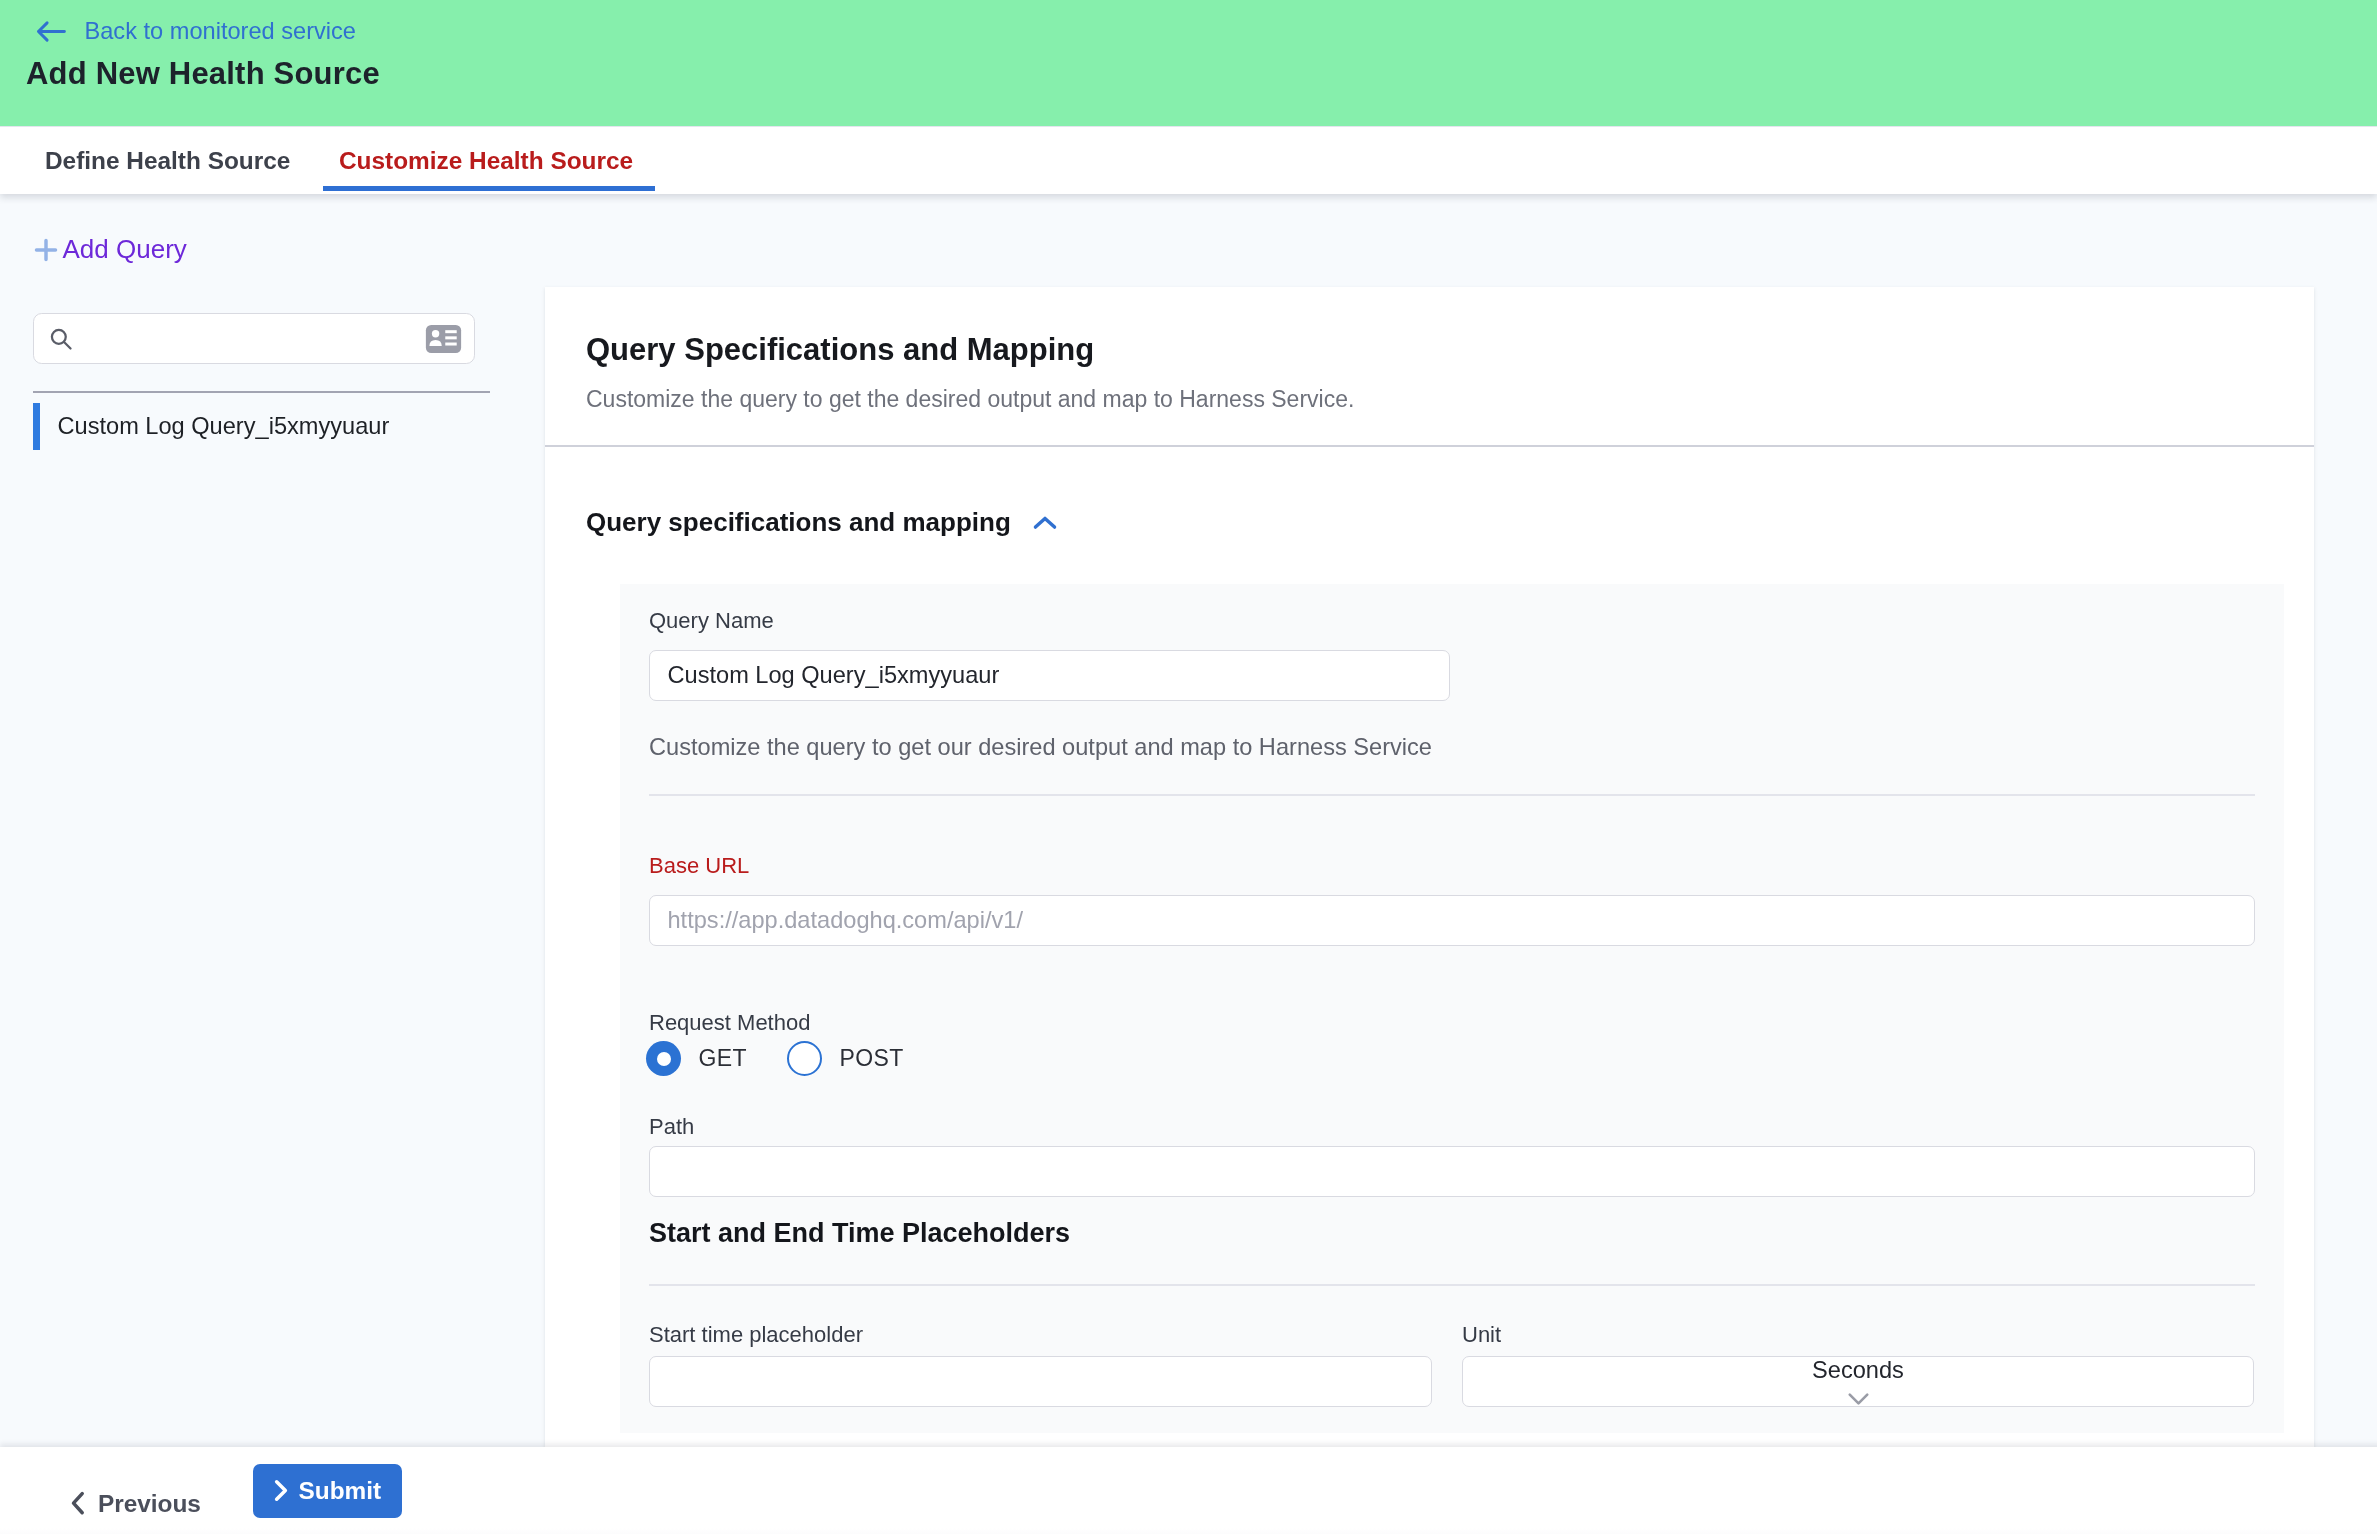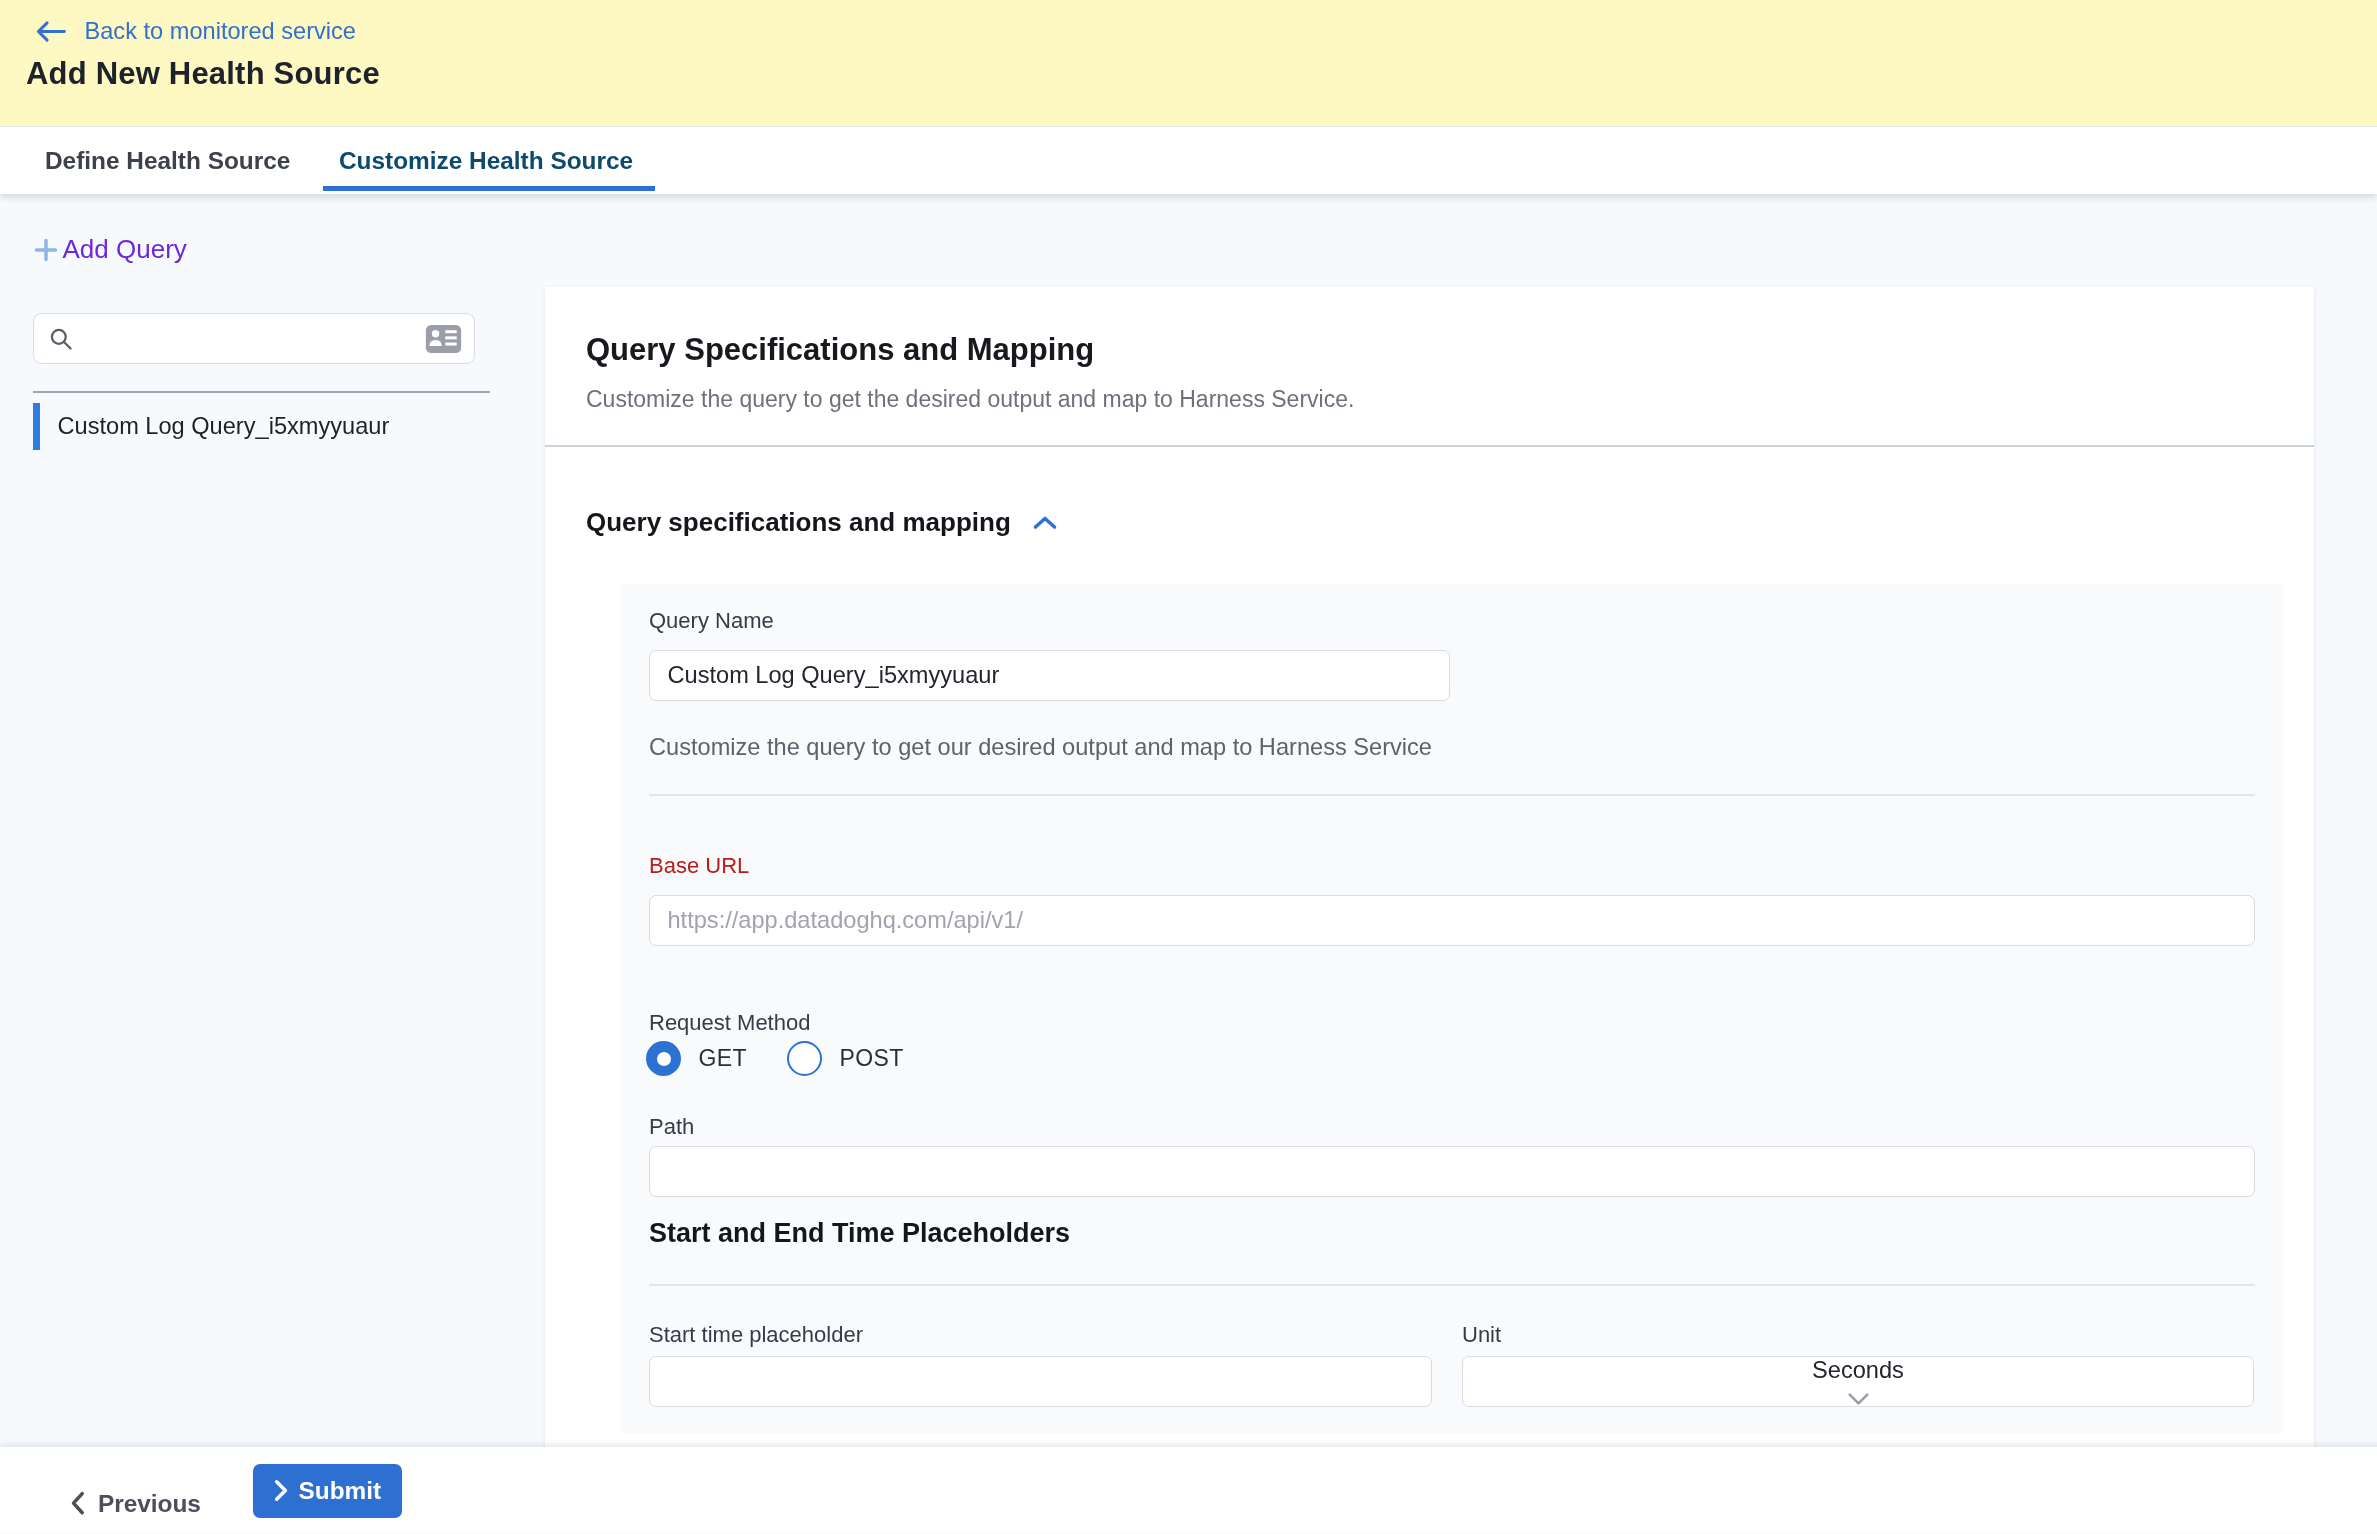--- a/index.html
+++ b/index.html
@@ -4,21 +4,21 @@
 <title>Add New Health Source</title>
 <style>
   html,body { margin:0; padding:0; }
   body {
     width:2377px; height:1534px; position:relative; overflow:hidden;
     font-family:"Liberation Sans", sans-serif;
     background:#f7fafd; color:#1e2126;
   }
   
   .header {
-    position:absolute; top:0; left:0; width:100%; height:127px; background:#fef9c3;
+    position:absolute; top:0; left:0; width:100%; height:127px; background:#86efac;
     border-bottom:1.7px solid #e4e5ee; box-sizing:border-box; z-index:5;
   }
   .back-link {
     position:absolute; left:35px; top:12.2px; height:38px;
     display:flex; align-items:center; gap:17.5px;
     color:#3070d0; font-size:23.6px; font-weight:500; cursor:pointer;
   }
   .page-title {
     position:absolute; left:26px; top:56px;
     font-size:31px; font-weight:700; color:#1d222b; letter-spacing:0.2px;
@@ -26,21 +26,21 @@
   
   .tabbar {
     position:absolute; top:127px; left:0; width:100%; height:67px; background:#fff;
     box-shadow:0 4.4px 7px rgba(40,41,61,.16); z-index:4;
   }
   .tab {
     position:absolute; top:0; height:100%; display:flex; align-items:center;
     font-size:24.4px; cursor:pointer;
   }
   .tab-define { left:45px; color:#3d414b; font-weight:600; }
-  .tab-customize { left:339px; color:#0c4a6e; font-weight:700; }
+  .tab-customize { left:339px; color:#b91c1c; font-weight:700; }
   .tab-underline {
     position:absolute; left:323px; bottom:2.6px; width:332px; height:5.2px;
     background:#2e6fd3;
   }
   
   .content { position:absolute; top:194px; left:0; width:100%; height:1253px; background:#f7fafd; }
   .add-query {
     position:absolute; left:33px; top:40px; display:flex; align-items:center; gap:3.5px;
     color:#6d28d9; font-size:26px; cursor:pointer;
   }

